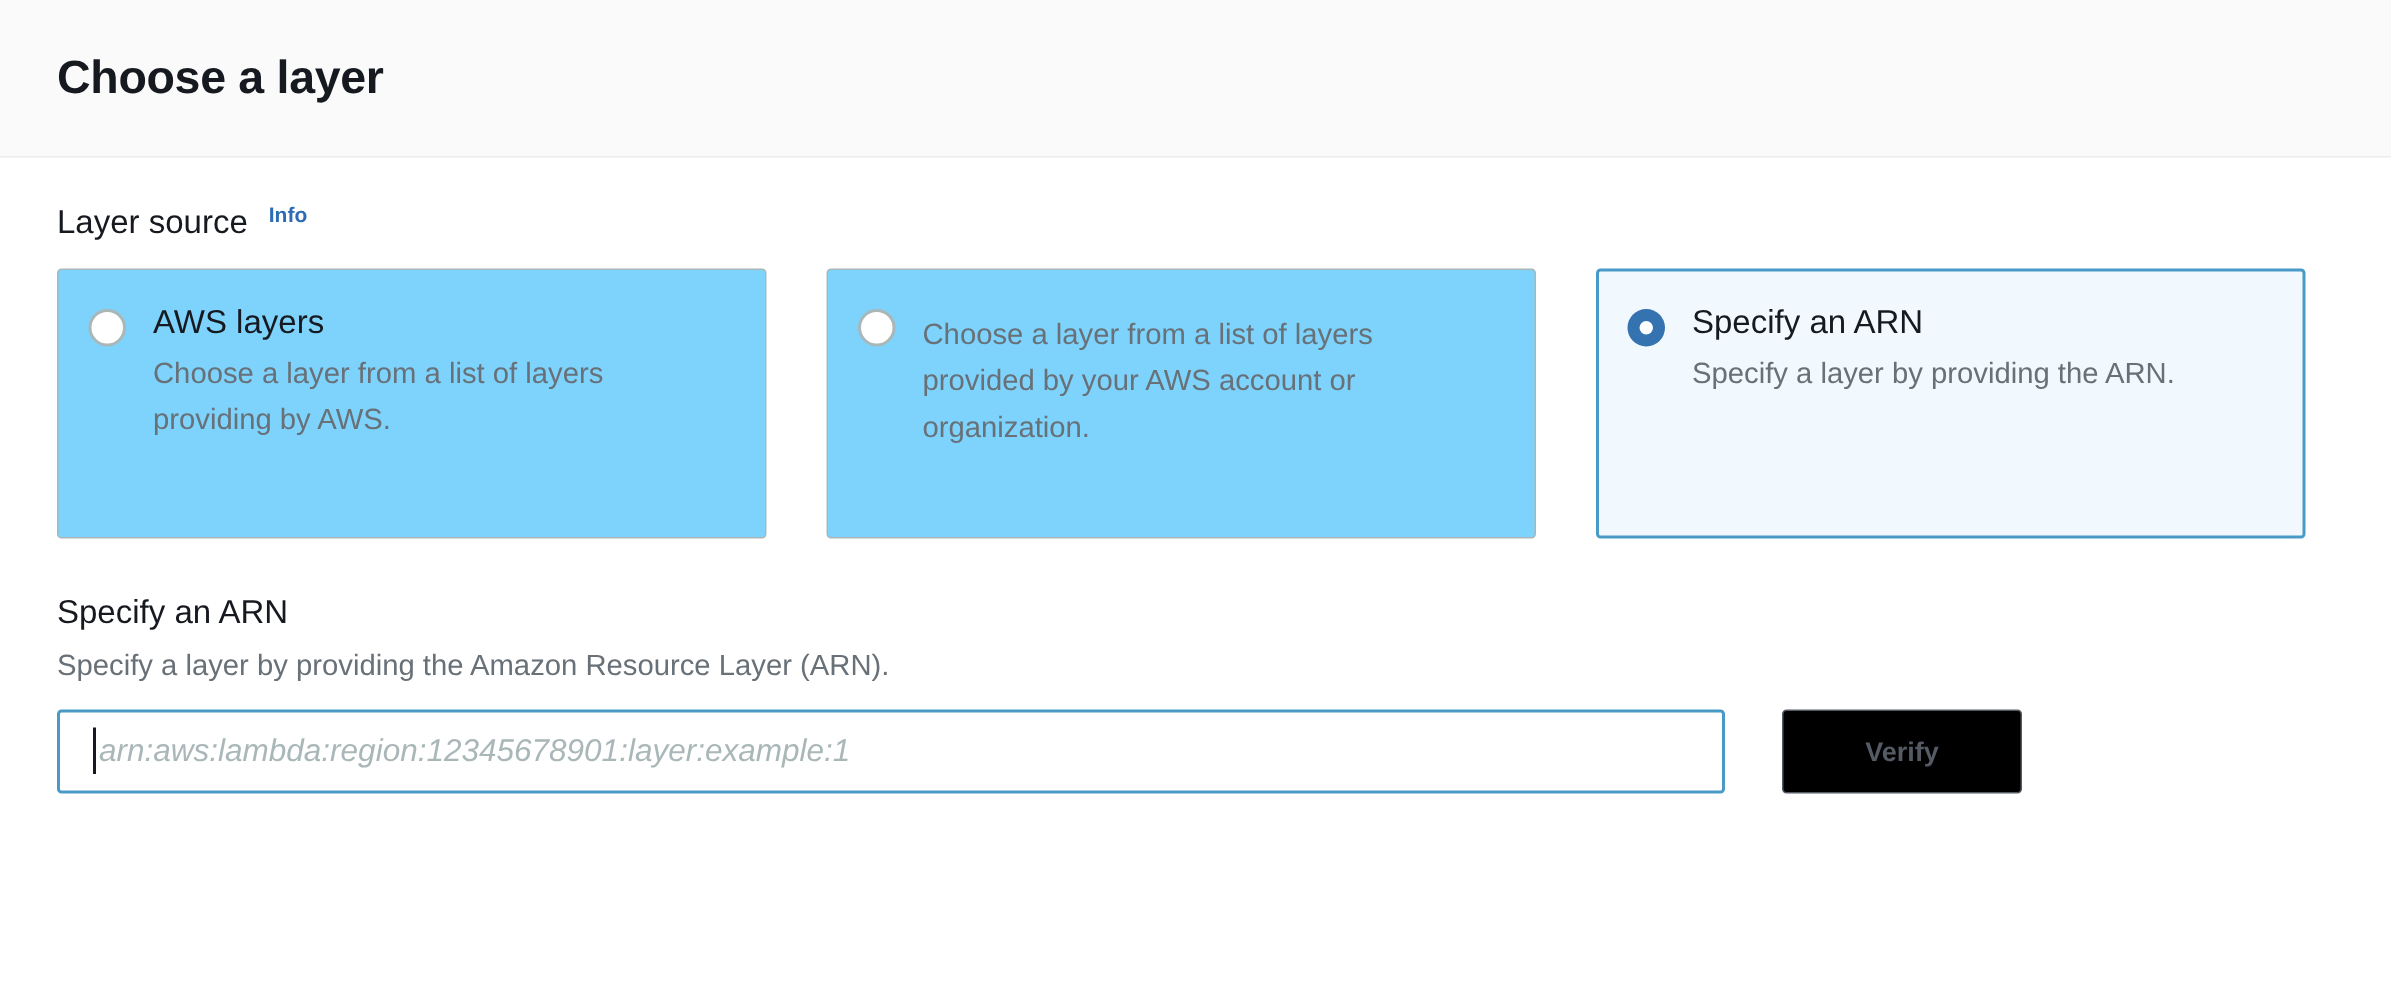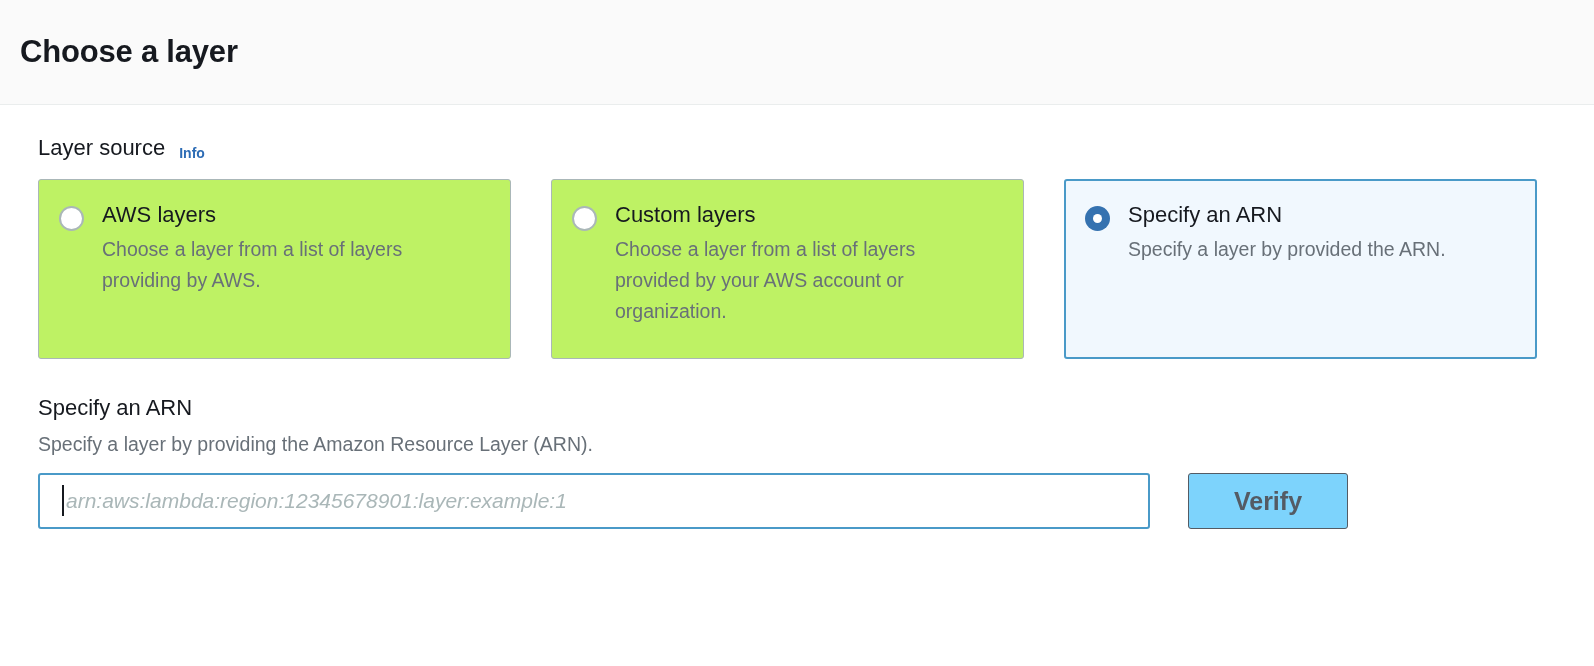--- a/index.html
+++ b/index.html
@@ -16,37 +16,37 @@
   }
 
   
   .modal-header {
     height: 105px;
     box-sizing: border-box;
     background: #fafafa;
     border-bottom: 1px solid #eaeded;
     display: flex;
     align-items: center;
-    padding: 0 20px;
+    padding: 0 38px;
   }
   .modal-title {
     font-size: 31px;
     font-weight: bold;
     letter-spacing: -0.2px;
     color: #16191f;
   }
 
   
   .modal-body {
     padding: 30px 38px 0 38px;
   }
 
   .section-label-row {
     display: flex;
-    align-items: flex-end;
+    align-items: flex-start;
     gap: 14px;
   }
   .section-label {
     font-size: 22px;
     color: #16191f;
     font-weight: normal;
   }
   .info-link {
     font-size: 14px;
     font-weight: bold;
@@ -73,21 +73,21 @@
     margin-top: 18px;
     display: flex;
     gap: 40px;
   }
   .radio-card {
     box-sizing: border-box;
     width: 473px;
     min-height: 180px;
     border: 1px solid #aab7b8;
     border-radius: 3px;
-    background: #bef264;
+    background: #7dd3fc;
     padding: 22px 20px 27px 20px;
     display: flex;
     align-items: flex-start;
     gap: 18px;
     cursor: pointer;
   }
   .radio-card.selected {
     border: 2px solid #4a9ac8;
     background: #f1f8fe;
     padding: 21px 19px 19px 19px;
@@ -185,24 +185,24 @@
     background: #16191f;
   }
 
   .verify-btn {
     box-sizing: border-box;
     height: 56px;
     min-width: 160px;
     padding: 0 26px;
     border: 1.5px solid #545b64;
     border-radius: 3px;
-    background: #7dd3fc;
+    background: #000000;
     color: #545b64;
     font-family: "Liberation Sans", sans-serif;
-    font-size: 25px;
+    font-size: 18px;
     font-weight: bold;
     cursor: pointer;
   }
 </style>
 </head>
 <body>
 
 <div class="modal-header">
   <div class="modal-title">Choose a layer</div>
 </div>
@@ -221,30 +221,29 @@
       <span class="radio-dot"></span>
       <div class="card-text">
         <div class="card-title">AWS layers</div>
         <div class="card-desc">Choose a layer from a list of layers providing by AWS.</div>
       </div>
     </div>
 
     <div class="radio-card">
       <span class="radio-dot"></span>
       <div class="card-text">
-        <div class="card-title">Custom layers</div>
         <div class="card-desc">Choose a layer from a list of layers provided by your AWS account or organization.</div>
       </div>
     </div>
 
     <div class="radio-card selected">
       <span class="radio-dot checked"></span>
       <div class="card-text">
         <div class="card-title">Specify an ARN</div>
-        <div class="card-desc">Specify a layer by provided the ARN.</div>
+        <div class="card-desc">Specify a layer by providing the ARN.</div>
       </div>
     </div>
 
   </div>
 
   <div class="arn-section">
     <div class="arn-heading">Specify an ARN</div>
     <div class="arn-desc">Specify a layer by providing the Amazon Resource Layer (ARN).</div>
 
     <div class="arn-input-row">

